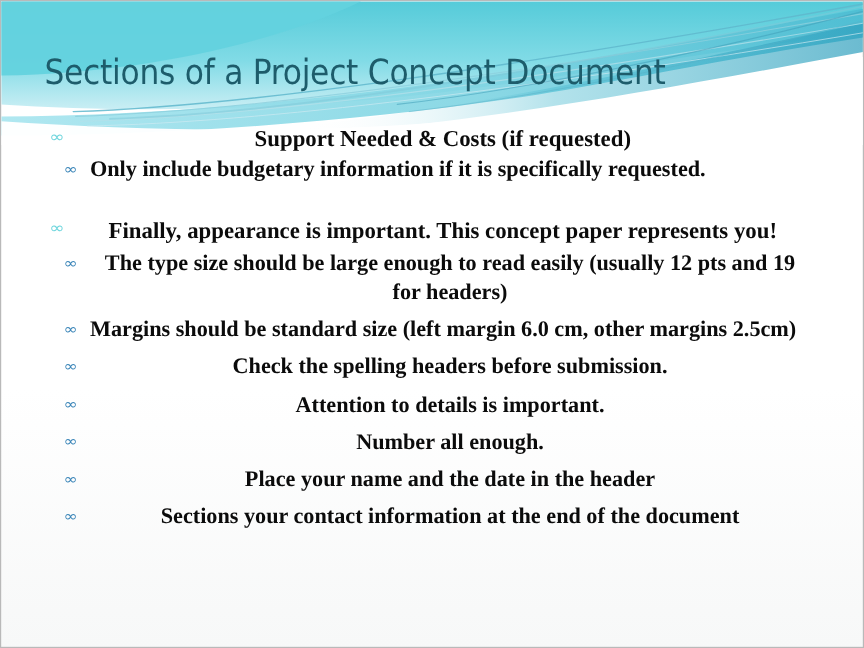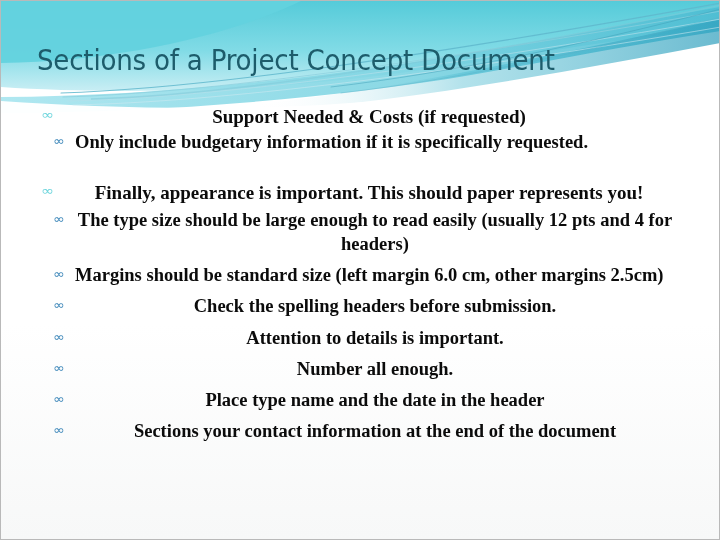--- a/index.html
+++ b/index.html
@@ -198,28 +198,28 @@
 
       <li class="item l2 justify">
         <span class="bullet">∞</span>
         <span class="txt">Only include budgetary information if it is specifically requested.</span>
       </li>
 
       <li class="gap-lg"></li>
 
       <li class="item l1 plain">
         <span class="bullet">∞</span>
-        <span class="txt">Finally, appearance is important. This should paper represents you!</span>
+        <span class="txt">Finally, appearance is important. This concept paper represents you!</span>
       </li>
 
       <li class="gap-xs"></li>
 
       <li class="item l2 plain">
         <span class="bullet">∞</span>
-        <span class="txt">The type size should be large enough to read easily (usually 12 pts and 4 for headers)</span>
+        <span class="txt">The type size should be large enough to read easily (usually 12 pts and 19 for headers)</span>
       </li>
 
       <li class="gap-sm"></li>
 
       <li class="item l2 justify">
         <span class="bullet">∞</span>
         <span class="txt">Margins should be standard size (left margin 6.0 cm, other margins 2.5cm)</span>
       </li>
 
       <li class="gap-sm"></li>
@@ -240,21 +240,21 @@
 
       <li class="item l2 plain">
         <span class="bullet">∞</span>
         <span class="txt">Number all enough.</span>
       </li>
 
       <li class="gap-sm"></li>
 
       <li class="item l2 plain">
         <span class="bullet">∞</span>
-        <span class="txt">Place type name and the date in the header</span>
+        <span class="txt">Place your name and the date in the header</span>
       </li>
 
       <li class="gap-sm"></li>
 
       <li class="item l2 plain">
         <span class="bullet">∞</span>
         <span class="txt">Sections your contact information at the end of the document</span>
       </li>
 
     </ul>

